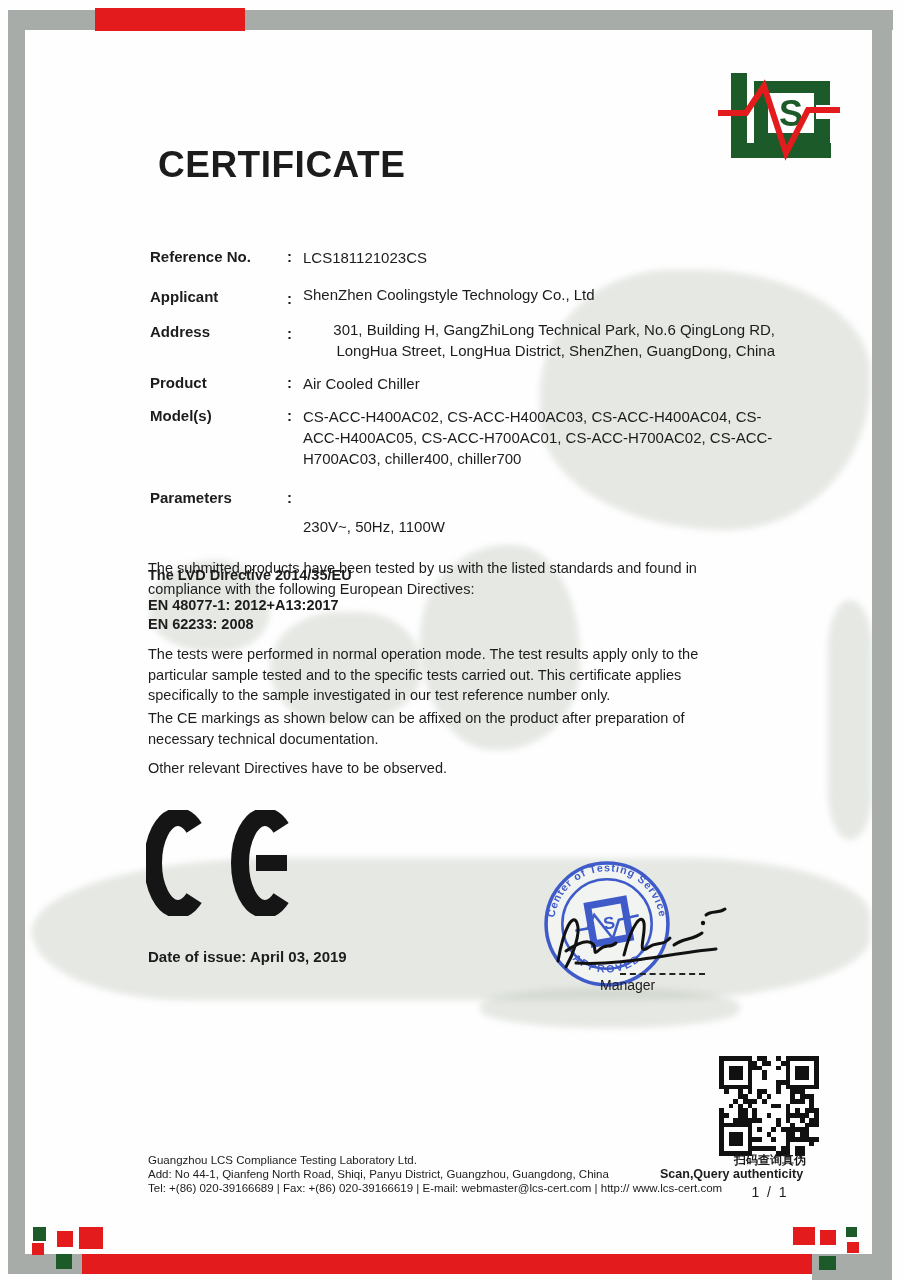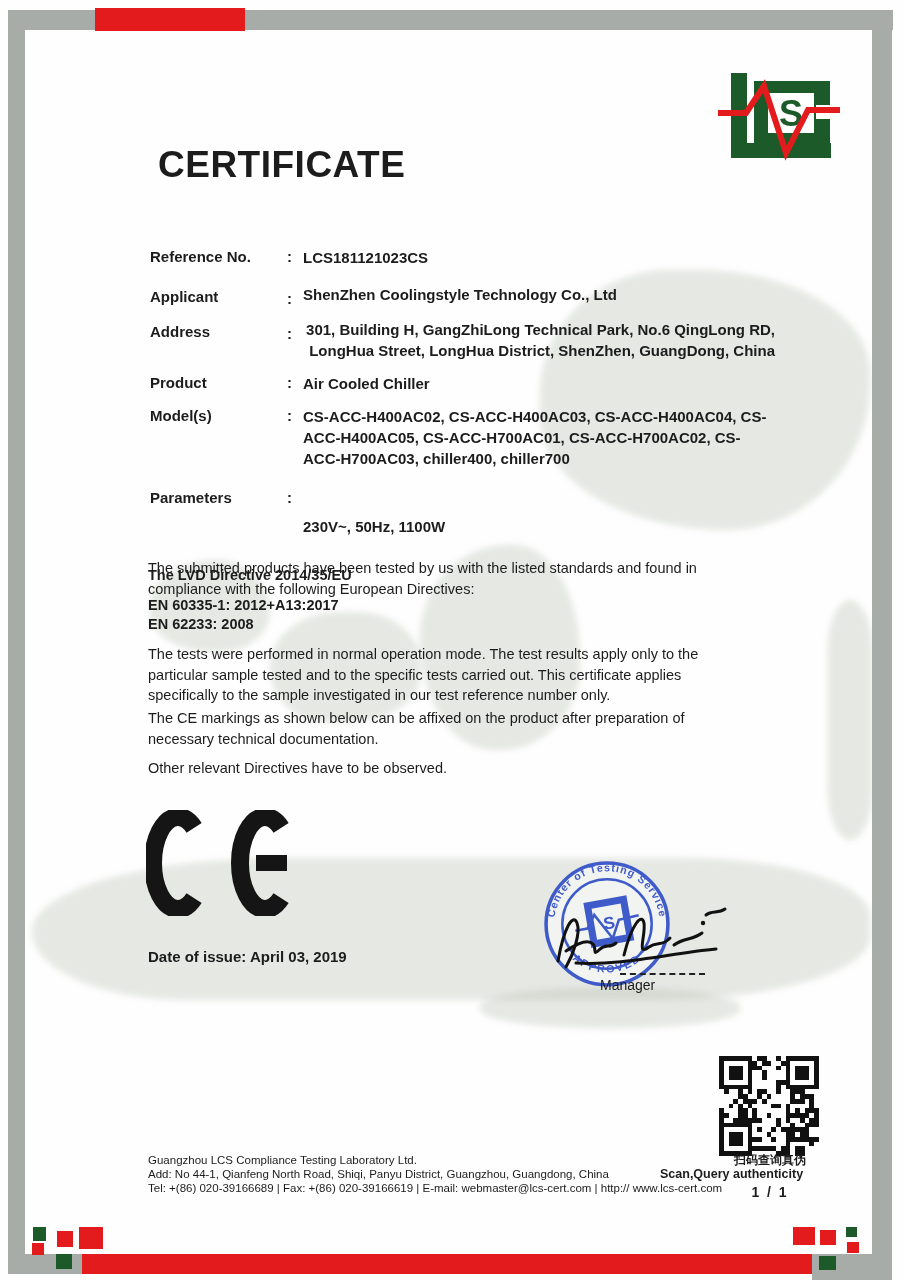--- a/index.html
+++ b/index.html
@@ -22,35 +22,35 @@
   
   .sq{position:absolute;}
   
   .wm{position:absolute;background:rgba(176,188,172,0.32);filter:blur(3px);z-index:0;}
   
   .z{z-index:2;}
   #title1{left:158px;top:144px;font-size:37px;font-weight:bold;letter-spacing:.5px;}
   #title2{left:165px;top:186px;font-size:26px;font-weight:bold;}
   .flabel{font-size:15px;font-weight:bold;width:132px;}
   .fcolon{font-size:15px;font-weight:bold;}
-  .fvalue{font-size:15px;font-weight:bold;width:472px;line-height:21px;}
+  .fvalue{font-size:15px;font-weight:normal;width:472px;line-height:21px;}
   .body-par{left:148px;width:592px;font-size:14.5px;line-height:20.5px;}
   .bold{font-weight:bold;}
   #date-issue{left:148px;top:948px;font-size:15px;font-weight:bold;}
   
   #stamp{left:541px;top:858px;width:132px;height:132px;z-index:3;opacity:.92;}
   #signature{left:546px;top:903px;width:185px;height:80px;z-index:4;}
   #sig-dash{left:620px;top:973px;width:85px;border-top:2px dashed #222;z-index:4;}
   #manager{left:600px;top:977px;font-size:14px;z-index:4;}
   
   .foot{left:148px;font-size:11.5px;line-height:14px;}
   #qr{left:719px;top:1056px;width:100px;height:100px;}
   #qr-zh{left:690px;top:1152px;width:160px;text-align:center;font-size:12px;font-weight:bold;}
   #qr-en{left:660px;top:1167px;width:220px;text-align:left;font-size:12.5px;font-weight:bold;}
-  #pagenum{left:735px;top:1184px;width:70px;text-align:center;font-size:14px;font-weight:bold;letter-spacing:2px;}
+  #pagenum{left:735px;top:1184px;width:70px;text-align:center;font-size:14px;font-weight:normal;letter-spacing:2px;}
 </style>
 </head>
 <body>
 
 <div id="scan">
 
   <div class="wm" style="left:540px;top:270px;width:330px;height:260px;border-radius:45% 60% 50% 65%/55% 45% 65% 50%;"></div>
   <div class="wm" style="left:420px;top:545px;width:160px;height:205px;border-radius:60% 45% 55% 50%/50% 60% 45% 60%;"></div>
   <div class="wm" style="left:270px;top:612px;width:150px;height:110px;border-radius:55% 50% 60% 45%/60% 55% 50% 60%;"></div>
   <div class="wm" style="left:32px;top:858px;width:838px;height:142px;border-radius:40% 30% 35% 25%/70% 55% 60% 65%;"></div>
@@ -109,21 +109,21 @@
   <div class="abs z flabel" style="left:150px;top:407px;">Model(s)</div>
   <div class="abs z fcolon" style="left:287px;top:407px;">:</div>
   <div class="abs z fvalue" style="left:303px;top:406px;">CS-ACC-H400AC02, CS-ACC-H400AC03, CS-ACC-H400AC04, CS-ACC-H400AC05, CS-ACC-H700AC01, CS-ACC-H700AC02, CS-ACC-H700AC03, chiller400, chiller700</div>
 
   <div class="abs z flabel" style="left:150px;top:489px;">Parameters</div>
   <div class="abs z fcolon" style="left:287px;top:489px;">:</div>
   <div class="abs z fvalue" style="left:303px;top:488px;margin-top:28px;">230V~, 50Hz, 1100W</div>
 
   <div class="abs z body-par" style="top:514px;margin-top:44px;">The submitted products have been tested by us with the listed standards and found in compliance with the following European Directives:</div>
   <div class="abs z body-par bold" style="top:565px;">The LVD Directive 2014/35/EU</div>
-  <div class="abs z body-par bold" style="top:596px;line-height:19px;">EN 60335-1: 2012+A13:2017</div>
+  <div class="abs z body-par bold" style="top:596px;line-height:19px;">EN 48077-1: 2012+A13:2017</div>
   <div class="abs z body-par bold" style="top:615px;line-height:19px;">EN 62233: 2008</div>
   <div class="abs z body-par" style="top:644px;">The tests were performed in normal operation mode. The test results apply only to the particular sample tested and to the specific tests carried out. This certificate applies specifically to the sample investigated in our test reference number only.</div>
   <div class="abs z body-par" style="top:708px;">The CE markings as shown below can be affixed on the product after preparation of necessary technical documentation.</div>
   <div class="abs z body-par" style="top:758px;">Other relevant Directives have to be observed.</div>
 
   <svg class="abs z" style="left:146px;top:810px;" width="150" height="106" viewBox="0 0 150 106">
     <path d="M 48.1,17.8 A 25,46 0 1 0 48.1,88.2" fill="none" stroke="#151515" stroke-width="18"></path>
     <path d="M 135.1,17.8 A 25,46 0 1 0 135.1,88.2" fill="none" stroke="#151515" stroke-width="18"></path>
     <path d="M 110,53 L 141,53" fill="none" stroke="#151515" stroke-width="16"></path>
   </svg>

